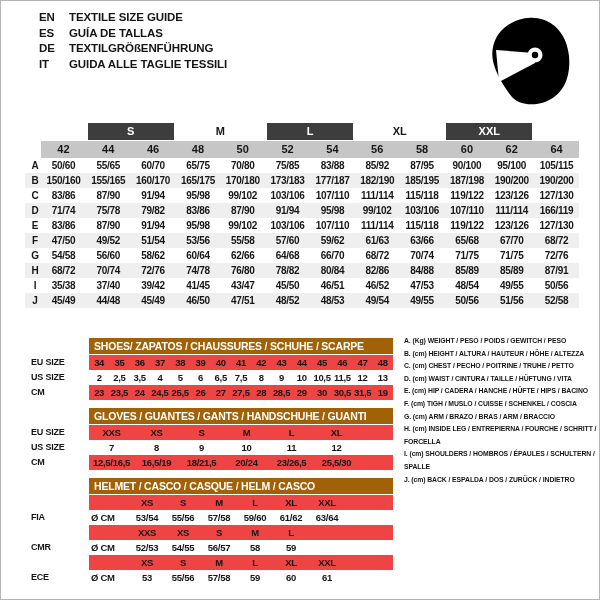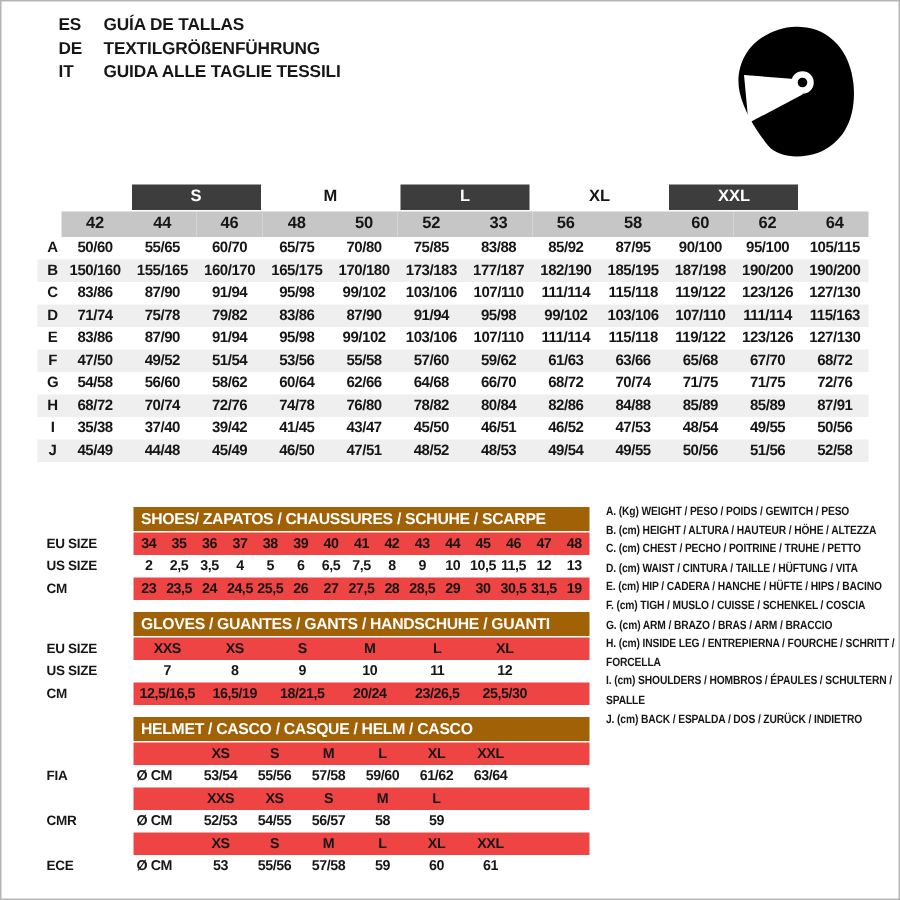--- a/index.html
+++ b/index.html
@@ -53,20 +53,24 @@
     transform:scaleX(0.855);transform-origin:left top;
     font-size:8px;line-height:12.6px;letter-spacing:-0.1px;}
 </style>
 </head>
 <body>
 
 <div class="frame">
 
   <div class="lang-block" id="langBlock">
       <div class="lang-row">
+        <div class="lang-code">EN</div>
+        <div class="lang-title">TEXTILE SIZE GUIDE</div>
+      </div>
+      <div class="lang-row">
         <div class="lang-code">ES</div>
         <div class="lang-title">GUÍA DE TALLAS</div>
       </div>
       <div class="lang-row">
         <div class="lang-code">DE</div>
         <div class="lang-title">TEXTILGRÖßENFÜHRUNG</div>
       </div>
       <div class="lang-row">
         <div class="lang-code">IT</div>
         <div class="lang-title">GUIDA ALLE TAGLIE TESSILI</div>
@@ -91,21 +95,21 @@
         <div class="group dark" style="grid-column: 11 / span 2;">XXL</div>
       </div>
       <div class="t-row sizes-row">
         <div class="cell corner"></div>
         <div class="cell size-cell">42</div>
         <div class="cell size-cell">44</div>
         <div class="cell size-cell">46</div>
         <div class="cell size-cell">48</div>
         <div class="cell size-cell">50</div>
         <div class="cell size-cell">52</div>
-        <div class="cell size-cell">33</div>
+        <div class="cell size-cell">54</div>
         <div class="cell size-cell">56</div>
         <div class="cell size-cell">58</div>
         <div class="cell size-cell">60</div>
         <div class="cell size-cell">62</div>
         <div class="cell size-cell">64</div>
       </div>
       <div class="t-row data-row">
         <div class="cell row-label">A</div>
         <div class="cell">50/60</div>
         <div class="cell">55/65</div>
@@ -156,21 +160,21 @@
         <div class="cell">75/78</div>
         <div class="cell">79/82</div>
         <div class="cell">83/86</div>
         <div class="cell">87/90</div>
         <div class="cell">91/94</div>
         <div class="cell">95/98</div>
         <div class="cell">99/102</div>
         <div class="cell">103/106</div>
         <div class="cell">107/110</div>
         <div class="cell">111/114</div>
-        <div class="cell">115/163</div>
+        <div class="cell">166/119</div>
       </div>
       <div class="t-row data-row">
         <div class="cell row-label">E</div>
         <div class="cell">83/86</div>
         <div class="cell">87/90</div>
         <div class="cell">91/94</div>
         <div class="cell">95/98</div>
         <div class="cell">99/102</div>
         <div class="cell">103/106</div>
         <div class="cell">107/110</div>

